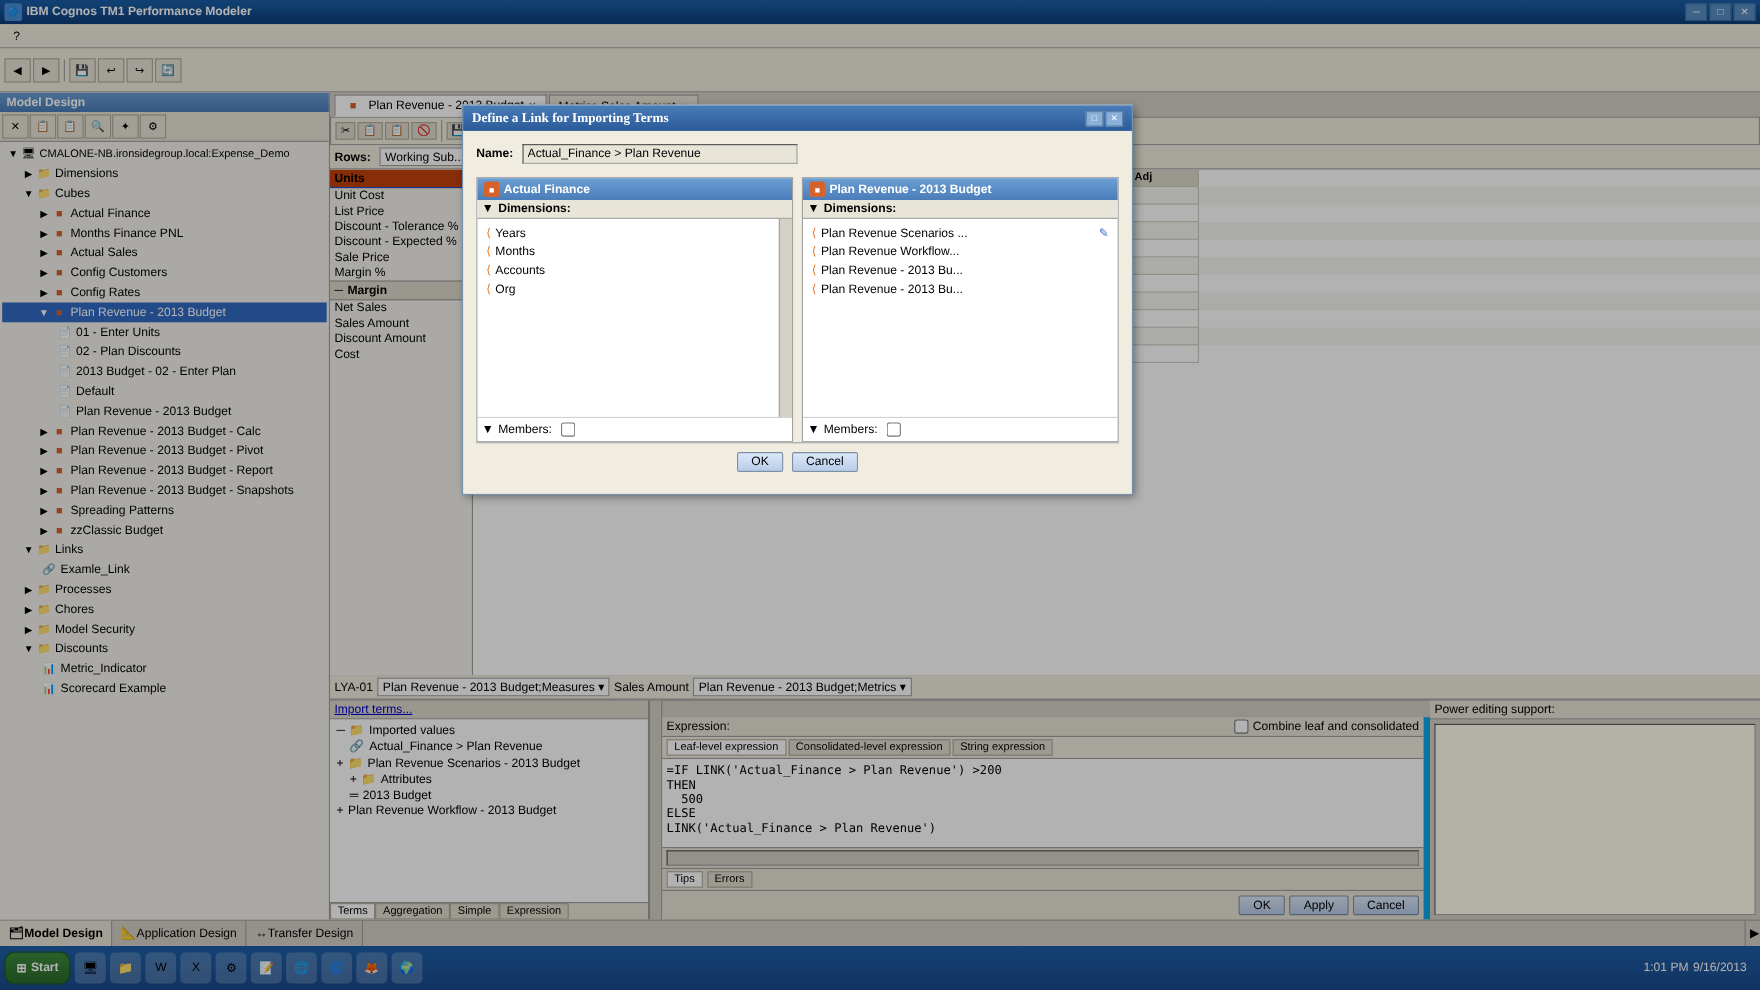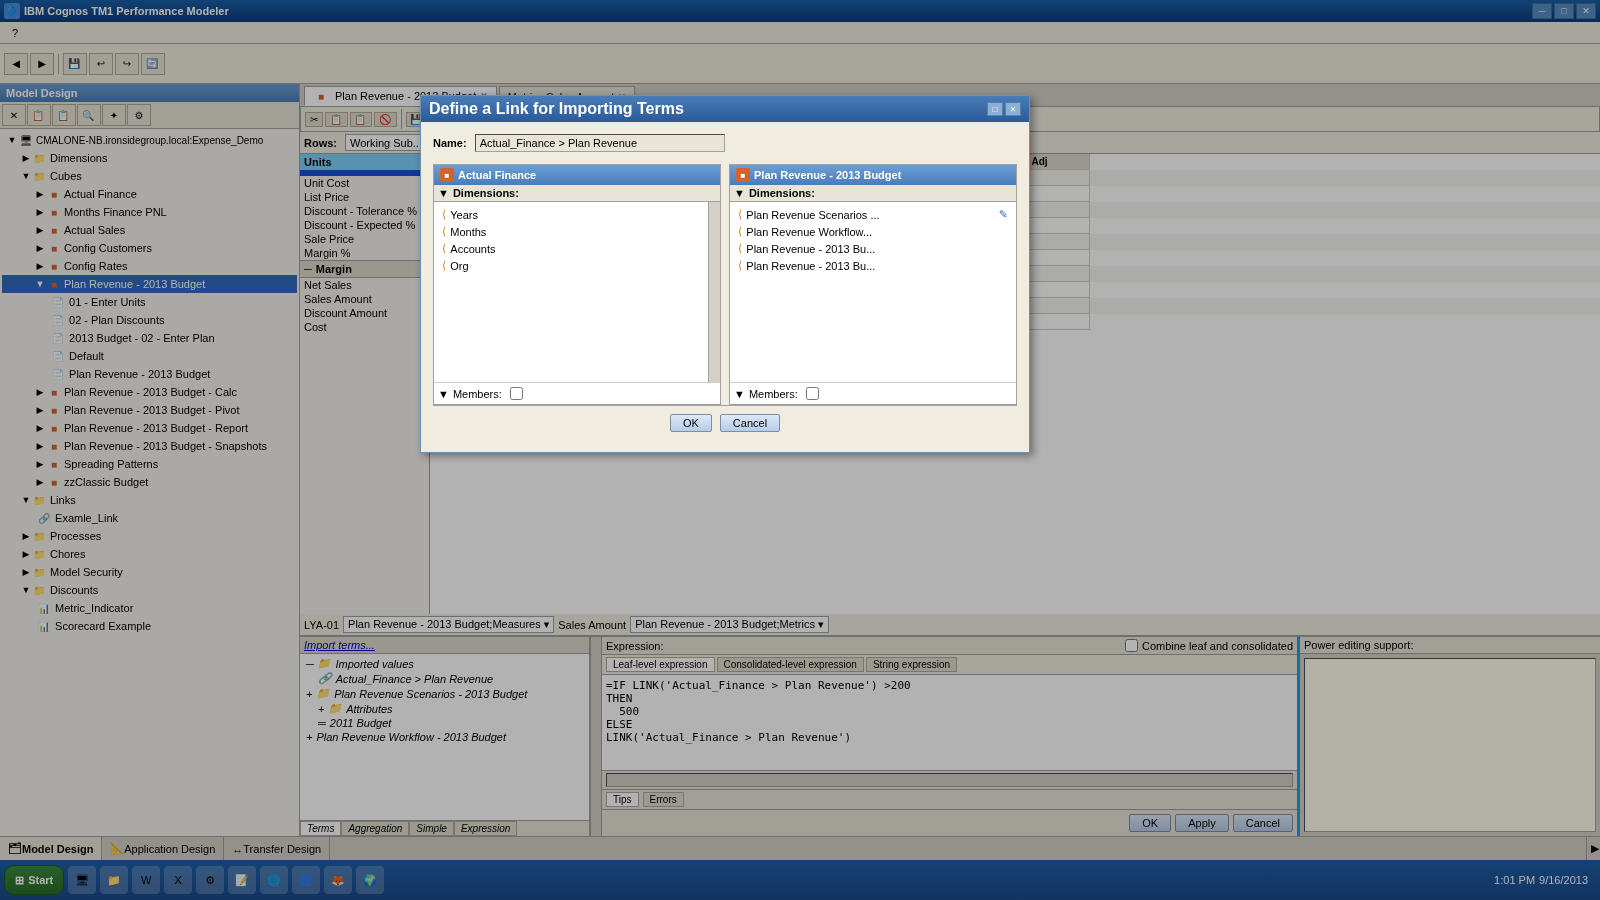--- a/index.html
+++ b/index.html
@@ -82,21 +82,21 @@
 
     
     .prop-tabs { display: flex; background: #d4d0c8; border-top: 1px solid #a0a0a0; }
     .prop-tab { padding: 2px 8px; cursor: pointer; font-size: 11px; border-right: 1px solid #a0a0a0; background: #e8e4d8; }
     .prop-tab.active { background: white; }
 
     
     .modal-overlay { position: absolute; top: 0; left: 0; right: 0; bottom: 0; background: rgba(0,0,0,0.3); z-index: 100; display: flex; align-items: flex-start; justify-content: flex-start; }
     .modal { position: absolute; top: 95px; left: 420px; width: 610px; background: #f0ece0; border: 1px solid #7090b0; box-shadow: 3px 3px 8px rgba(0,0,0,0.4); z-index: 101; }
     .modal-title-bar { background: linear-gradient(to bottom, #4a7cb8, #2a5a98); color: white; padding: 4px 8px; display: flex; justify-content: space-between; align-items: center; }
-    .modal-title { font-size: 16px; font-weight: bold; }
+    .modal-title { font-size: 12px; font-weight: bold; font-family: Liberation Serif, serif; }
     .modal-controls { display: flex; gap: 2px; }
     .modal-btn { width: 16px; height: 14px; background: #8ab0d8; border: 1px solid #5a80a8; display: flex; align-items: center; justify-content: center; font-size: 8px; color: white; cursor: pointer; }
     .modal-content { padding: 12px; }
     .modal-name-row { display: flex; align-items: center; gap: 8px; margin-bottom: 12px; }
     .modal-label { font-size: 11px; font-weight: bold; }
     .modal-name-input { background: #e8e4d8; border: 1px inset #a0a0a0; padding: 2px 4px; font-size: 11px; width: 250px; }
     .modal-panels { display: flex; gap: 8px; }
     .modal-panel { flex: 1; border: 1px solid #a0a0a0; background: white; }
     .modal-panel-header { background: linear-gradient(to bottom, #6b9fd4, #4a7cb8); color: white; padding: 3px 6px; font-size: 11px; font-weight: bold; display: flex; align-items: center; gap: 4px; }
     .modal-panel-icon { width: 14px; height: 14px; background: #d4622c; border-radius: 2px; display: flex; align-items: center; justify-content: center; font-size: 8px; color: white; }
@@ -336,21 +336,21 @@
       </div>
       <div style="background:white; border:1px solid #a0a0a0; padding:1px 4px; cursor:pointer; display:flex; align-items:center; gap:4px;">
         <span>Plan Revenue - 2013 B...</span>
         <span>▾</span>
       </div>
     </div>
 
     <div style="display:flex; flex:1; overflow:hidden;">
 
       <div style="width:130px; min-width:130px; background:#f5f3ed; border-right:1px solid #a0a0a0; overflow-y:auto; font-size:11px;">
-        <div style="background:#7dd3fc; border-bottom:6px solid #1d4ed8; padding:2px 4px; font-weight:bold;">Units</div>
+        <div style="background:#c2410c; border-bottom:1px solid #1d4ed8; padding:2px 4px; font-weight:bold;">Units</div>
         <div class="import-item">Unit Cost</div>
         <div class="import-item">List Price</div>
         <div class="import-item">Discount - Tolerance %</div>
         <div class="import-item">Discount - Expected %</div>
         <div class="import-item">Sale Price</div>
         <div class="import-item">Margin %</div>
         <div style="background:#ddd8cc; border-bottom:1px solid #a0a0a0; border-top:1px solid #a0a0a0; padding:2px 4px; font-weight:bold; display:flex; align-items:center; gap:4px;">
           <span>─</span>
           <span>Margin</span>
         </div>
@@ -473,21 +473,21 @@
       </div>
       <span>Sales Amount</span>
       <div style="background:white; border:1px solid #a0a0a0; padding:1px 4px; cursor:pointer;">
         <span>Plan Revenue - 2013 Budget;Metrics</span>
         <span>▾</span>
       </div>
     </div>
 
     <div class="bottom-area">
 
-      <div style="width:290px; min-width:290px; display:flex; flex-direction:column; border-right:1px solid #a0a0a0;font-style:italic;">
+      <div style="width:290px; min-width:290px; display:flex; flex-direction:column; border-right:1px solid #a0a0a0;">
         <div style="background:#ddd8cc; border-bottom:1px solid #a0a0a0; padding:2px 4px; font-size:11px;">
           <span style="color:#0000cd; text-decoration:underline; cursor:pointer;">Import terms...</span>
         </div>
         <div class="import-list">
           <div class="import-item">
             <span>─</span>
             <span>📁</span>
             <span>Imported values</span>
           </div>
           <div class="import-item indent1">
@@ -499,39 +499,39 @@
             <span>📁</span>
             <span>Plan Revenue Scenarios - 2013 Budget</span>
           </div>
           <div class="import-item indent1">
             <span>+</span>
             <span>📁</span>
             <span>Attributes</span>
           </div>
           <div class="import-item indent1">
             <span>═</span>
-            <span>2011 Budget</span>
+            <span>2013 Budget</span>
           </div>
           <div class="import-item">
             <span>+</span>
             <span>Plan Revenue Workflow - 2013 Budget</span>
           </div>
         </div>
 
         <div style="display:flex; border-top:1px solid #a0a0a0; background:#e8e4d8;">
           <div class="expr-tab active">Terms</div>
           <div class="expr-tab">Aggregation</div>
           <div class="expr-tab">Simple</div>
           <div class="expr-tab">Expression</div>
         </div>
       </div>
 
       <div style="width:12px; background:#d4d0c8; border-left:1px solid #a0a0a0; border-right:1px solid #a0a0a0;"></div>
 
-      <div style="flex:1; display:flex; flex-direction:column; border-right:3px solid #0ea5e9;">
+      <div style="flex:1; display:flex; flex-direction:column; border-right:6px solid #0ea5e9;margin-top:15px;">
         <div class="expr-header">
           <span>Expression:</span>
           <label style="display:flex; align-items:center; gap:4px; margin-left:auto;">
             <input type="checkbox" style="">
             <span>Combine leaf and consolidated</span>
           </label>
         </div>
         <div class="expr-tabs">
           <div class="expr-tab active">Leaf-level expression</div>
           <div class="expr-tab">Consolidated-level expression</div>

